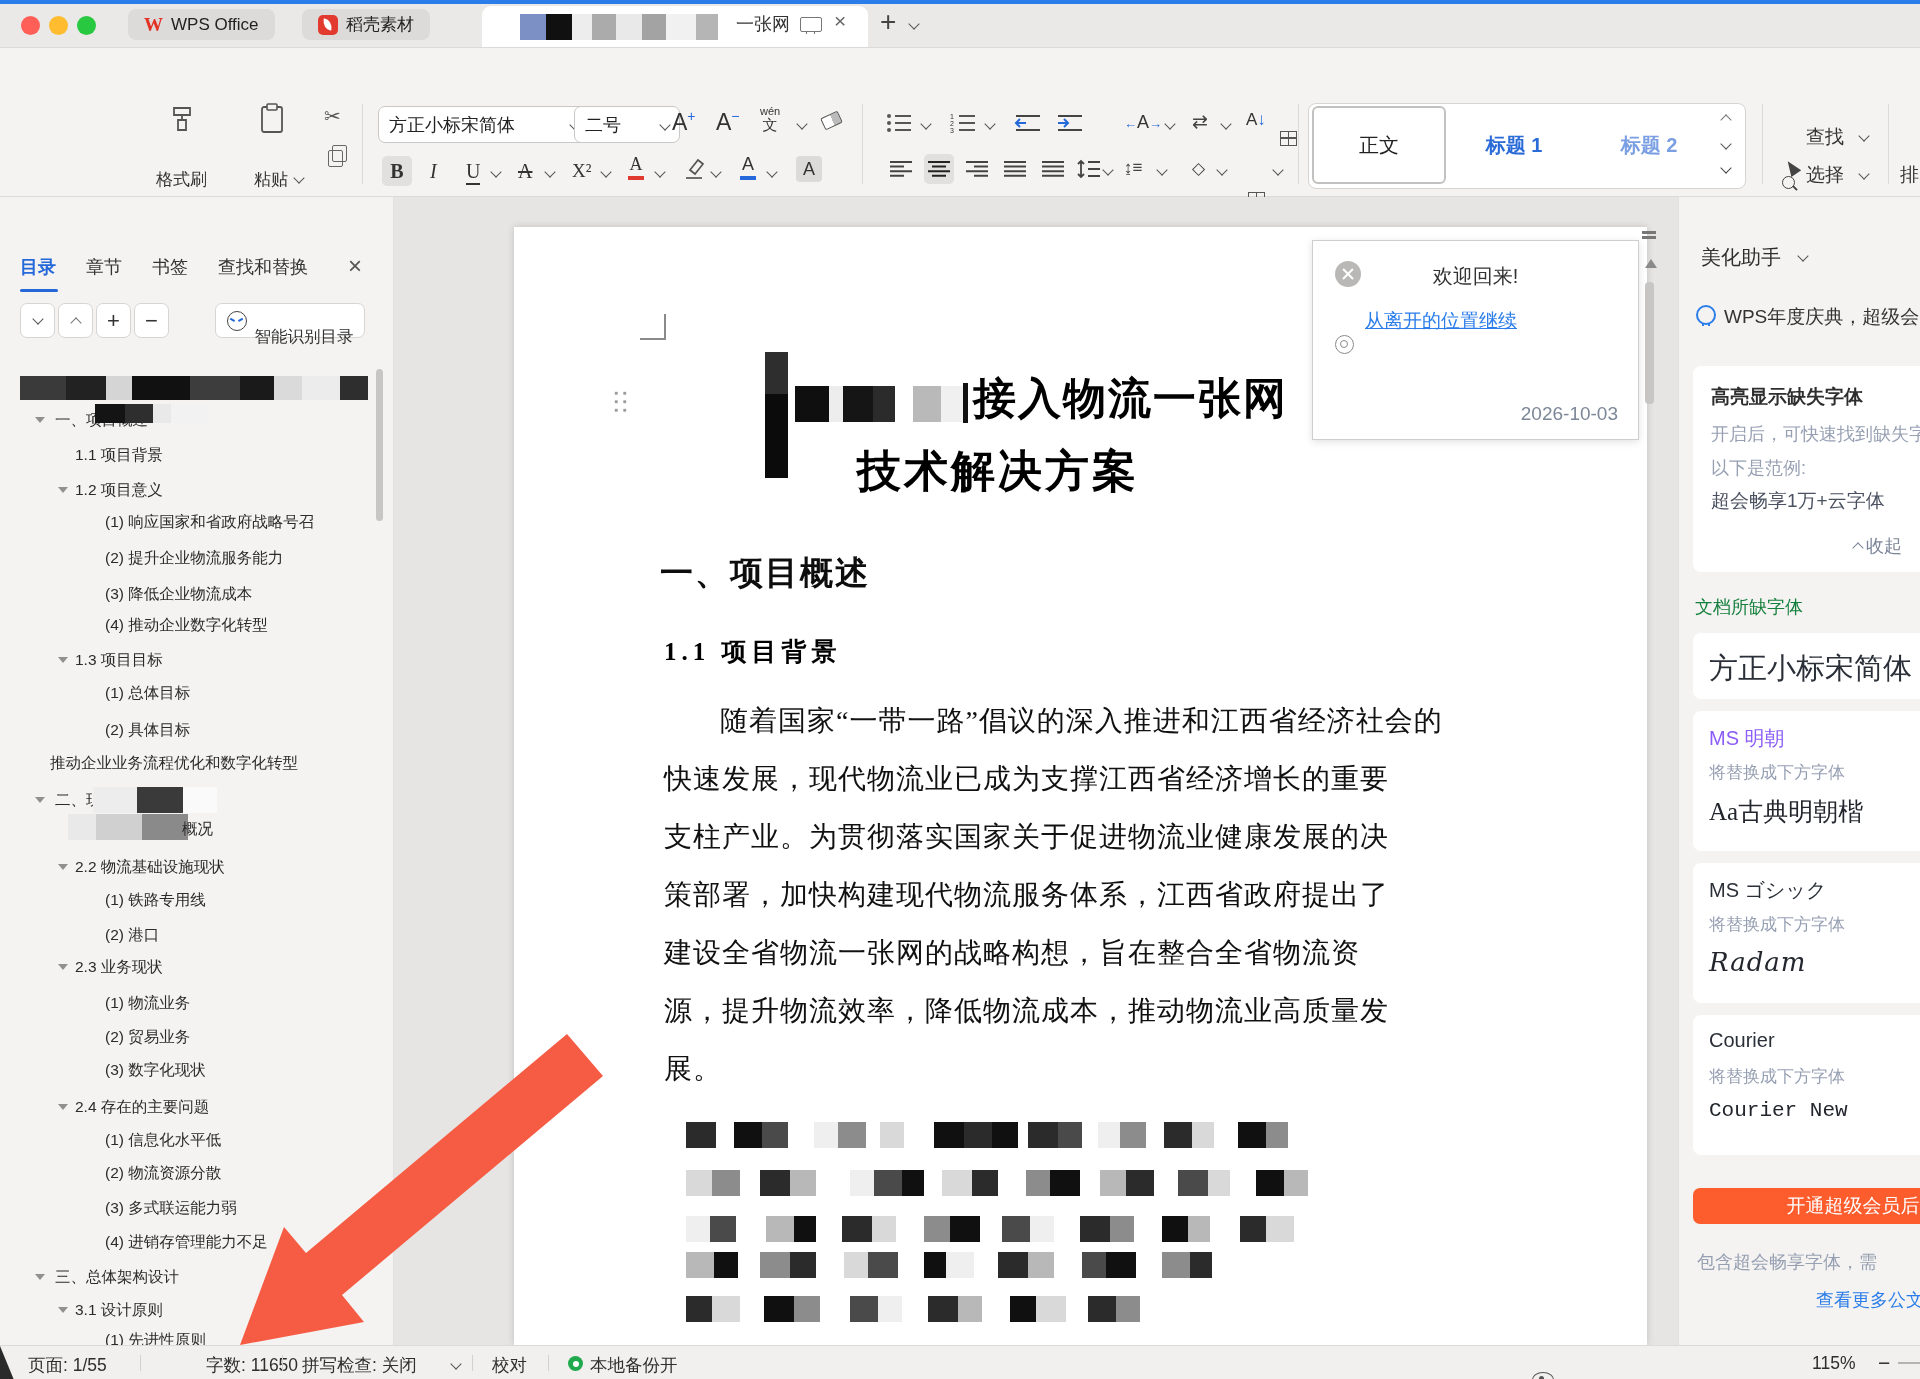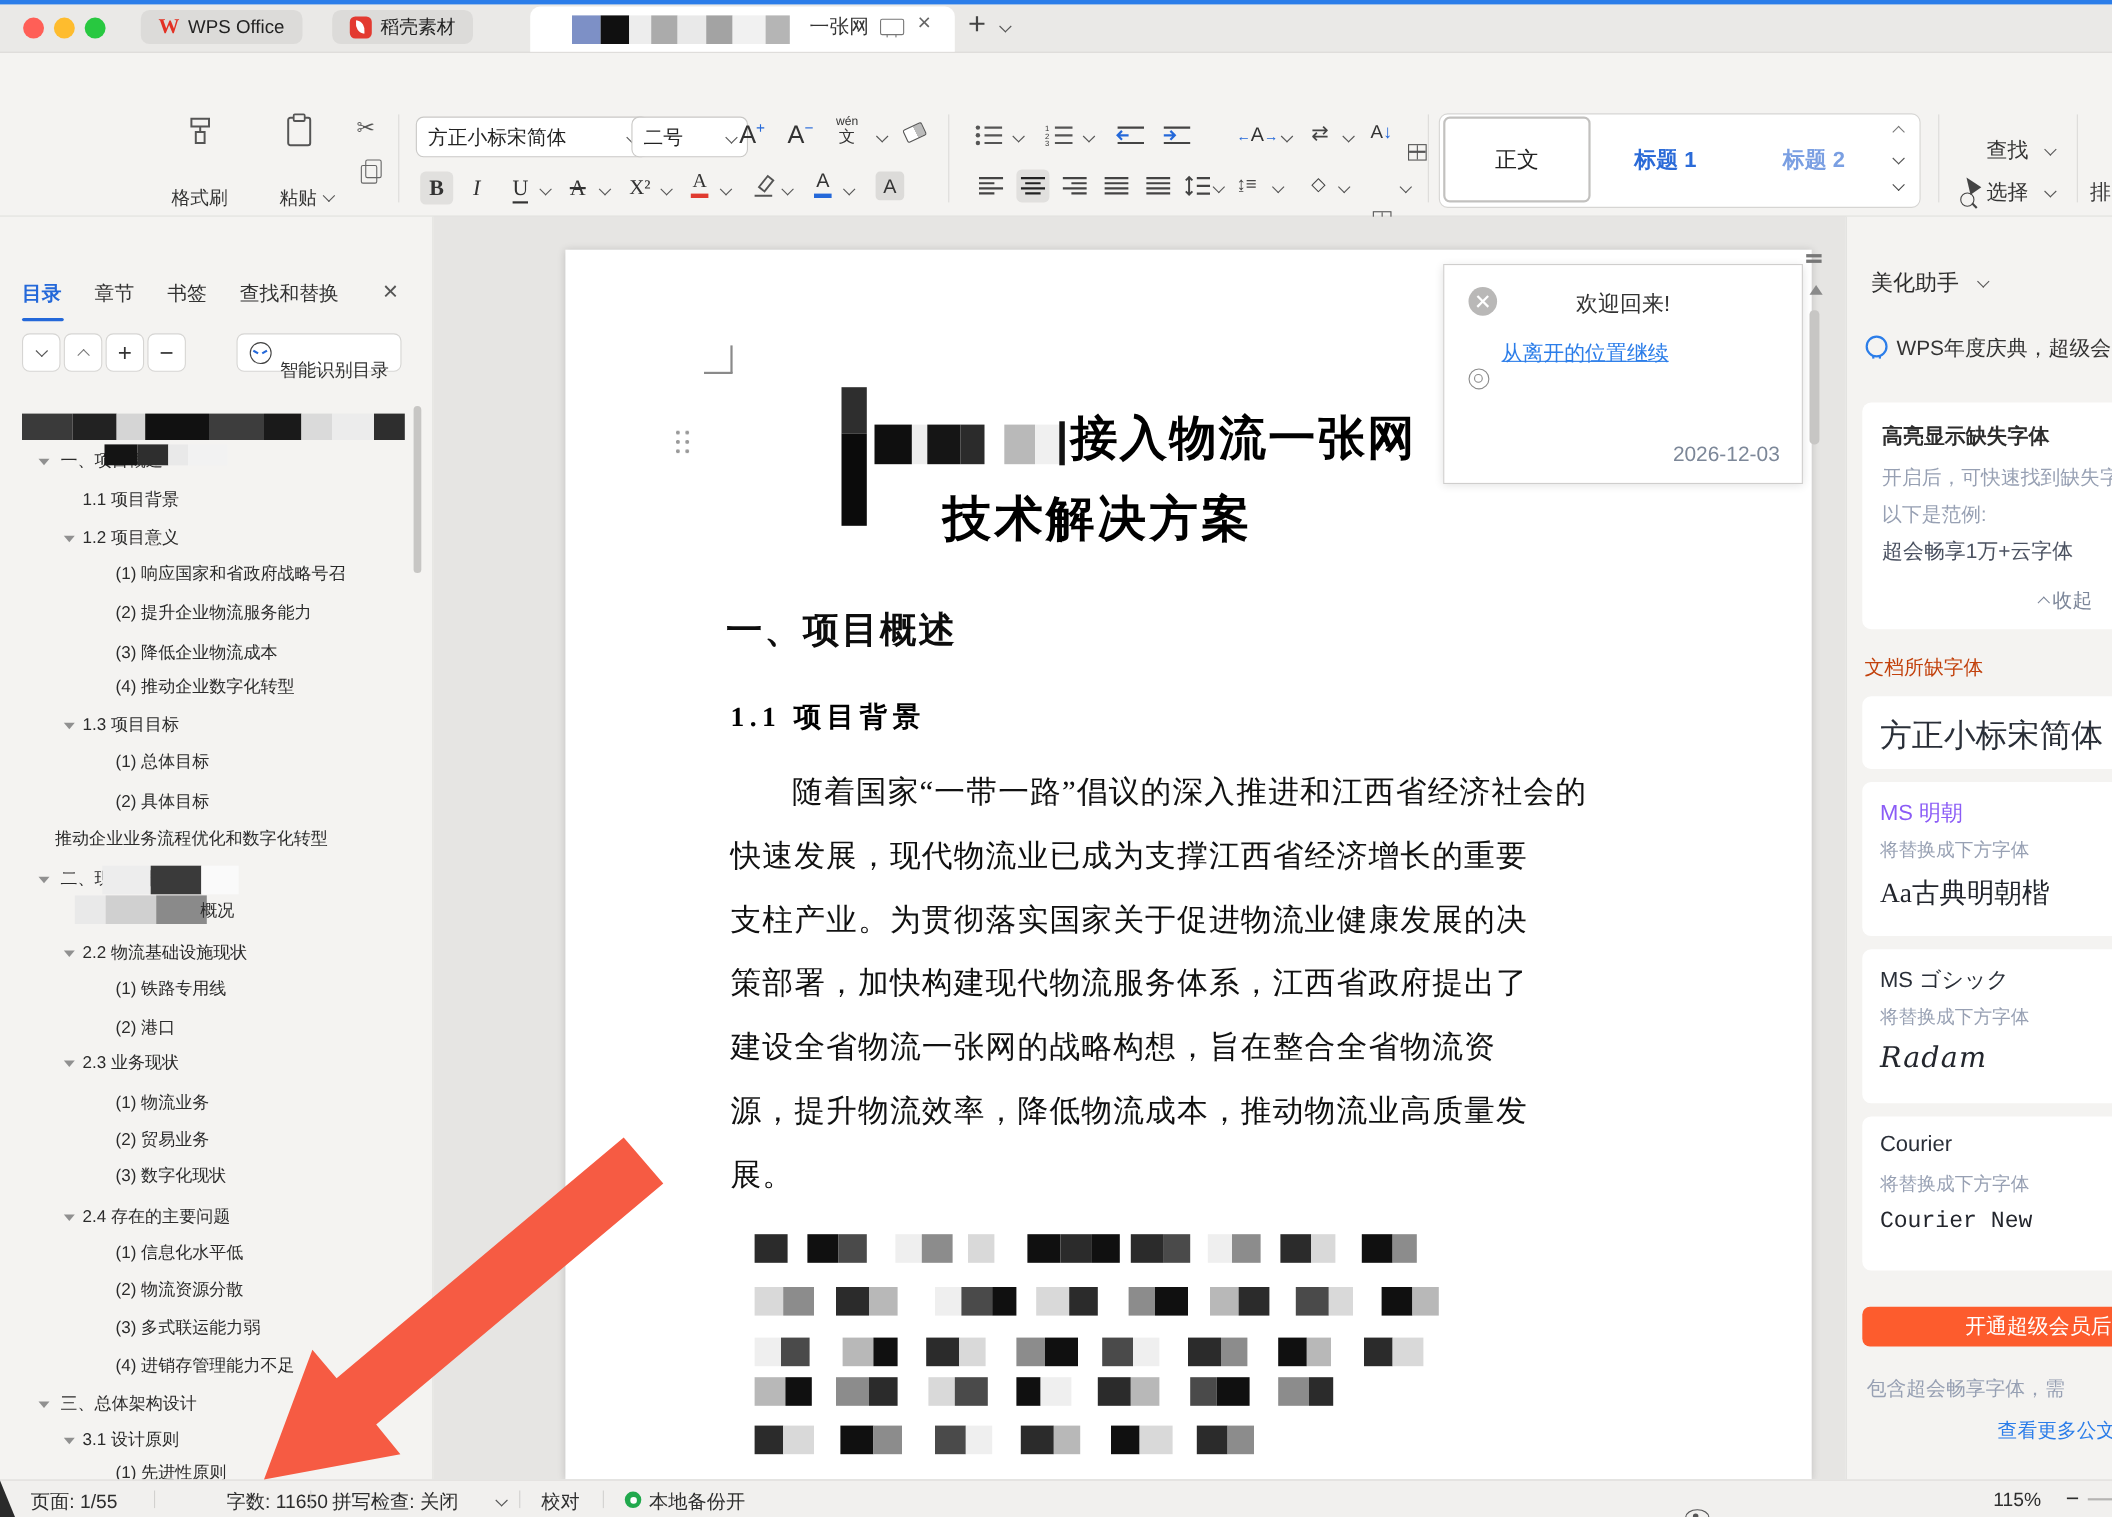--- a/index.html
+++ b/index.html
@@ -594,42 +594,42 @@
 
     <div class="abs" style="left:1248px;top:34px;width:14px;height:3px;background:#777;box-shadow:0 5px 0 #777;"></div>
     <div class="abs" style="left:1251px;top:62px;width:0;height:0;border-left:6px solid transparent;border-right:6px solid transparent;border-bottom:9px solid #8a8a8a;"></div>
     <div class="scroll abs" style="left:1251px;top:85px;width:9px;height:122px;"></div>
 
     <div id="popup" class="abs">
       <div class="closecirc abs" style="left:22px;top:20px;"></div>
       <div class="abs" style="left:0;top:22px;width:100%;text-align:center;font-size:20px;color:#333;">欢迎回来!</div>
       <div class="eyecirc abs" style="left:22px;top:68px;"></div>
       <div class="abs nw" style="left:52px;top:67px;font-size:19px;color:#2b7de9;text-decoration:underline;">从离开的位置继续</div>
-      <div class="abs" style="right:20px;bottom:14px;font-size:19px;color:#7c8798;">2026-12-03</div>
+      <div class="abs" style="right:20px;bottom:14px;font-size:19px;color:#7c8798;">2026-10-03</div>
     </div>
   </div>
 
   <div id="rpanel" class="abs">
     <div class="abs nw" style="left:22px;top:47px;font-size:20px;color:#2e2e2e;">美化助手</div>
     <span class="chev abs" style="left:120px;top:55px;"></span>
 
     <div class="bulb abs" style="left:17px;top:108px;"></div>
     <div class="abs nw" style="left:45px;top:107px;font-size:19px;color:#333;">WPS年度庆典，超级会员买</div>
 
     <div class="card" style="top:169px;height:206px;">
       <div class="abs nw" style="left:18px;top:18px;font-size:19px;font-weight:bold;color:#2e2e2e;">高亮显示缺失字体</div>
       <div class="abs nw gray1" style="left:18px;top:56px;font-size:18px;">开启后，可快速找到缺失字体</div>
       <div class="abs nw gray1" style="left:18px;top:90px;font-size:18px;">以下是范例:</div>
       <div class="abs nw" style="left:18px;top:122px;font-size:19px;color:#4a5160;">超会畅享1万+云字体</div>
       <div class="abs nw" style="left:161px;top:168px;font-size:18px;color:#7c8699;">
         <span class="chevU" style="border-color:#7c8699;margin-right:4px;"></span><span>收起</span>
       </div>
     </div>
 
-    <div class="abs nw" style="left:16px;top:398px;font-size:18px;color:#c2410c;">文档所缺字体</div>
+    <div class="abs nw" style="left:16px;top:398px;font-size:18px;color:#15803d;">文档所缺字体</div>
 
     <div id="fontCards">
         <div class="card" style="top: 436px; height: 66px;">
           <div style="position: absolute; left: 16px; top: 16px; font-family: &quot;Liberation Serif&quot;, serif; font-size: 29px; color: rgb(42, 47, 56); white-space: nowrap;">方正小标宋简体</div>
         </div>
         <div class="card" style="top: 514px; height: 140px;">
           <div style="position: absolute; left: 16px; top: 14px; font-size: 20px; color: #8b5cf6; white-space: nowrap;">MS 明朝</div>
           <div class="gray1" style="position: absolute; left: 16px; top: 50px; font-size: 17px; white-space: nowrap;">将替换成下方字体</div>
           <div style="position: absolute; left: 16px; top: 84px; white-space: nowrap; font-family: &quot;Liberation Serif&quot;, serif; font-size: 25px; color: rgb(35, 38, 45);">Aa古典明朝楷</div>
         </div>

